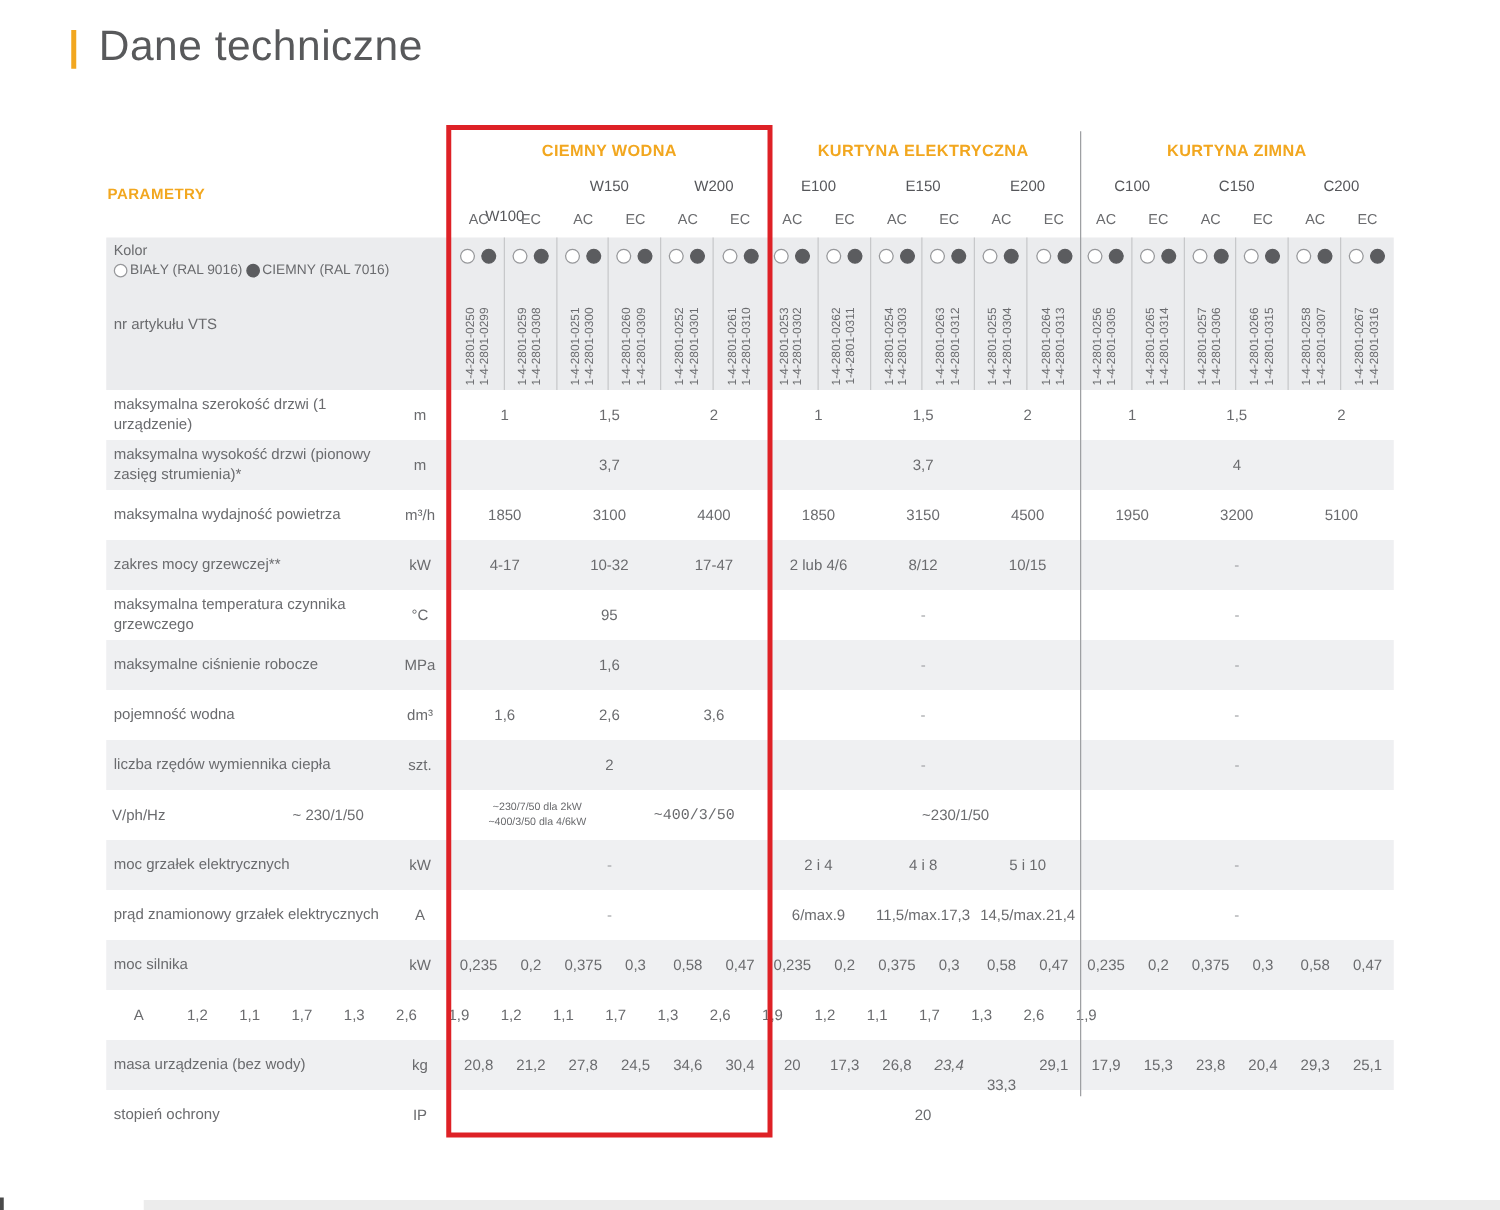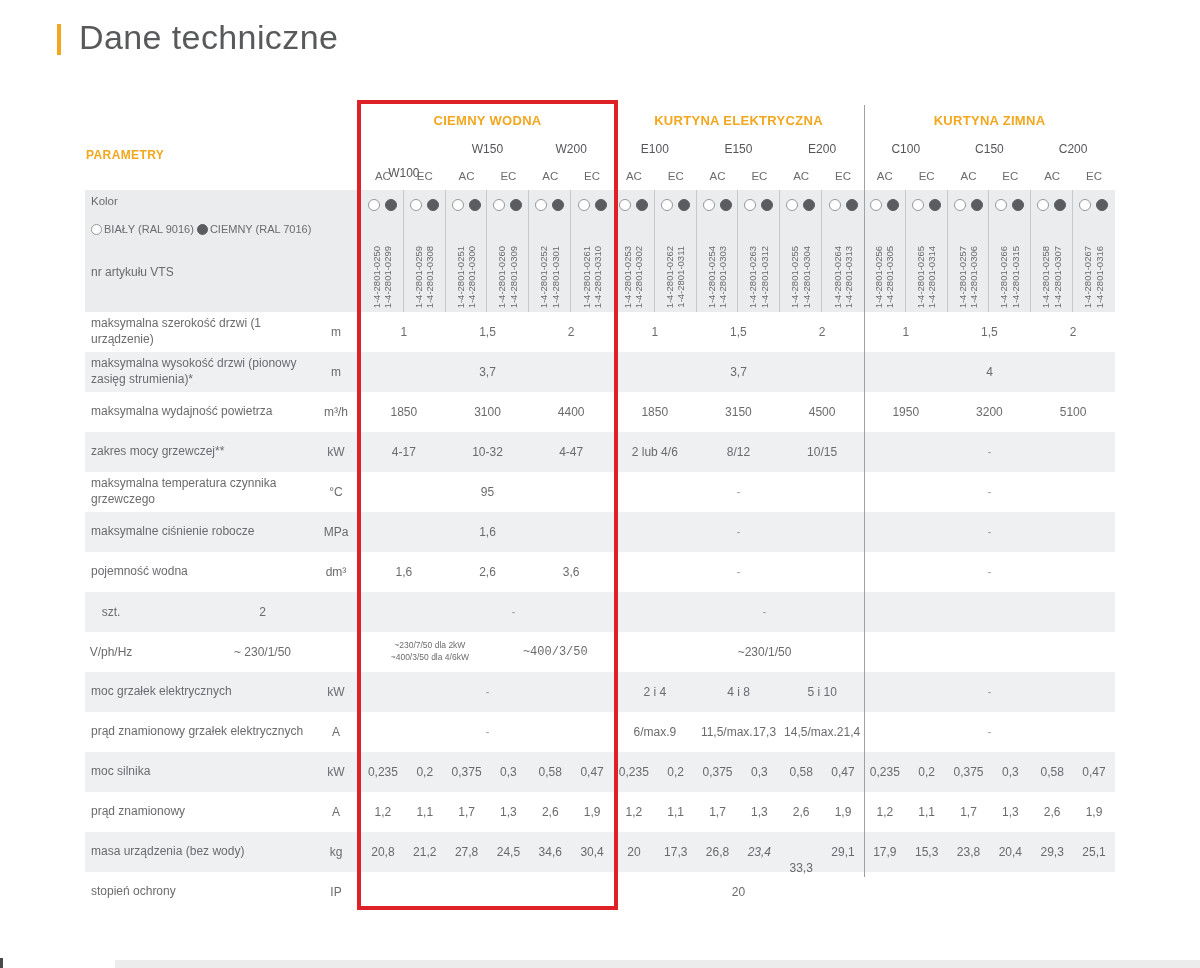--- a/index.html
+++ b/index.html
@@ -15,21 +15,21 @@
   .spacer{width:277px;flex:none}
   .ghead{height:30px}
   .gname{font-weight:bold;font-size:13px;color:#F2A71F;text-align:center;letter-spacing:.3px;flex:none}
   .mrow{height:27px}
   .mname{font-size:12px;color:#55565A;text-align:center;flex:none}
   .acrow{height:28px}
   .acec{font-size:11.5px;color:#6A6B6E;text-align:center;flex:none}
   .gblock{display:flex;background:#EBECEE;height:122px}
   .glabel{width:225px;flex:none;padding:5px 0 0 6px}
   .kolor-line{font-size:11.5px;color:#6A6B6E}
-  .legend{display:flex;align-items:center;font-size:11px;color:#6A6B6E;margin-top:16px;white-space:nowrap}
+  .legend{display:flex;align-items:center;font-size:11px;color:#6A6B6E;margin-top:3px;white-space:nowrap}
   .circ{width:11px;height:11px;border-radius:50%;flex:none;display:inline-block}
   .cw{background:#ffffff;border:1.5px solid #97989B}
   .cd{background:#5B5C5F;border:1.5px solid #5B5C5F}
   .legtxt{margin:0 3px 0 2px}
   .artlabel{font-size:12px;color:#6A6B6E;margin-top:30px}
   .gunit{width:52px;flex:none}
   .gdata{display:flex}
   .gcol{flex:none;border-right:1px solid #C7C8CA;display:flex;flex-direction:column;
     align-items:center;padding-top:9px}
   .gcol.nob{border-right:none}
@@ -327,21 +327,21 @@
       <div class="dcell" style="width: 83.6667px;">4500</div>
       <div class="dcell" style="width: 83.6667px;">1950</div>
       <div class="dcell" style="width: 83.6667px;">3200</div>
       <div class="dcell" style="width: 83.6667px;">5100</div>
     </div>
     <div class="drow alt">
       <div class="rlabel">zakres mocy grzewczej**</div>
       <div class="runit">kW</div>
       <div class="dcell" style="width: 83.6667px;">4-17</div>
       <div class="dcell" style="width: 83.6667px;">10-32</div>
-      <div class="dcell" style="width: 83.6667px;">4-47</div>
+      <div class="dcell" style="width: 83.6667px;">17-47</div>
       <div class="dcell" style="width: 83.6667px;">2 lub 4/6</div>
       <div class="dcell" style="width: 83.6667px;">8/12</div>
       <div class="dcell" style="width: 83.6667px;">10/15</div>
       <div class="dcell dash" style="width: 251px;">-</div>
     </div>
     <div class="drow">
       <div class="rlabel">maksymalna temperatura czynnika grzewczego</div>
       <div class="runit">°C</div>
       <div class="dcell" style="width: 251px;">95</div>
       <div class="dcell dash" style="width: 251px;">-</div>
@@ -357,20 +357,21 @@
     <div class="drow">
       <div class="rlabel">pojemność wodna</div>
       <div class="runit">dm³</div>
       <div class="dcell" style="width: 83.6667px;">1,6</div>
       <div class="dcell" style="width: 83.6667px;">2,6</div>
       <div class="dcell" style="width: 83.6667px;">3,6</div>
       <div class="dcell dash" style="width: 251px;">-</div>
       <div class="dcell dash" style="width: 251px;">-</div>
     </div>
     <div class="drow alt">
+      <div class="rlabel">liczba rzędów wymiennika ciepła</div>
       <div class="runit">szt.</div>
       <div class="dcell" style="width: 251px;">2</div>
       <div class="dcell dash" style="width: 251px;">-</div>
       <div class="dcell dash" style="width: 251px;">-</div>
     </div>
     <div class="drow">
       <div class="runit">V/ph/Hz</div>
       <div class="dcell" style="width: 251px;">~ 230/1/50</div>
       <div class="dcell" style="width: 83.6667px;">
         <div class="cellline">~230/7/50 dla 2kW</div>
@@ -413,21 +414,20 @@
       <div class="dcell" style="width: 41.8333px;">0,58</div>
       <div class="dcell" style="width: 41.8333px;">0,47</div>
       <div class="dcell" style="width: 41.8333px;">0,235</div>
       <div class="dcell" style="width: 41.8333px;">0,2</div>
       <div class="dcell" style="width: 41.8333px;">0,375</div>
       <div class="dcell" style="width: 41.8333px;">0,3</div>
       <div class="dcell" style="width: 41.8333px;">0,58</div>
       <div class="dcell" style="width: 41.8333px;">0,47</div>
     </div>
     <div class="drow">
-      <div class="rlabel">prąd znamionowy</div>
       <div class="runit">A</div>
       <div class="dcell" style="width: 41.8333px;">1,2</div>
       <div class="dcell" style="width: 41.8333px;">1,1</div>
       <div class="dcell" style="width: 41.8333px;">1,7</div>
       <div class="dcell" style="width: 41.8333px;">1,3</div>
       <div class="dcell" style="width: 41.8333px;">2,6</div>
       <div class="dcell" style="width: 41.8333px;">1,9</div>
       <div class="dcell" style="width: 41.8333px;">1,2</div>
       <div class="dcell" style="width: 41.8333px;">1,1</div>
       <div class="dcell" style="width: 41.8333px;">1,7</div>

